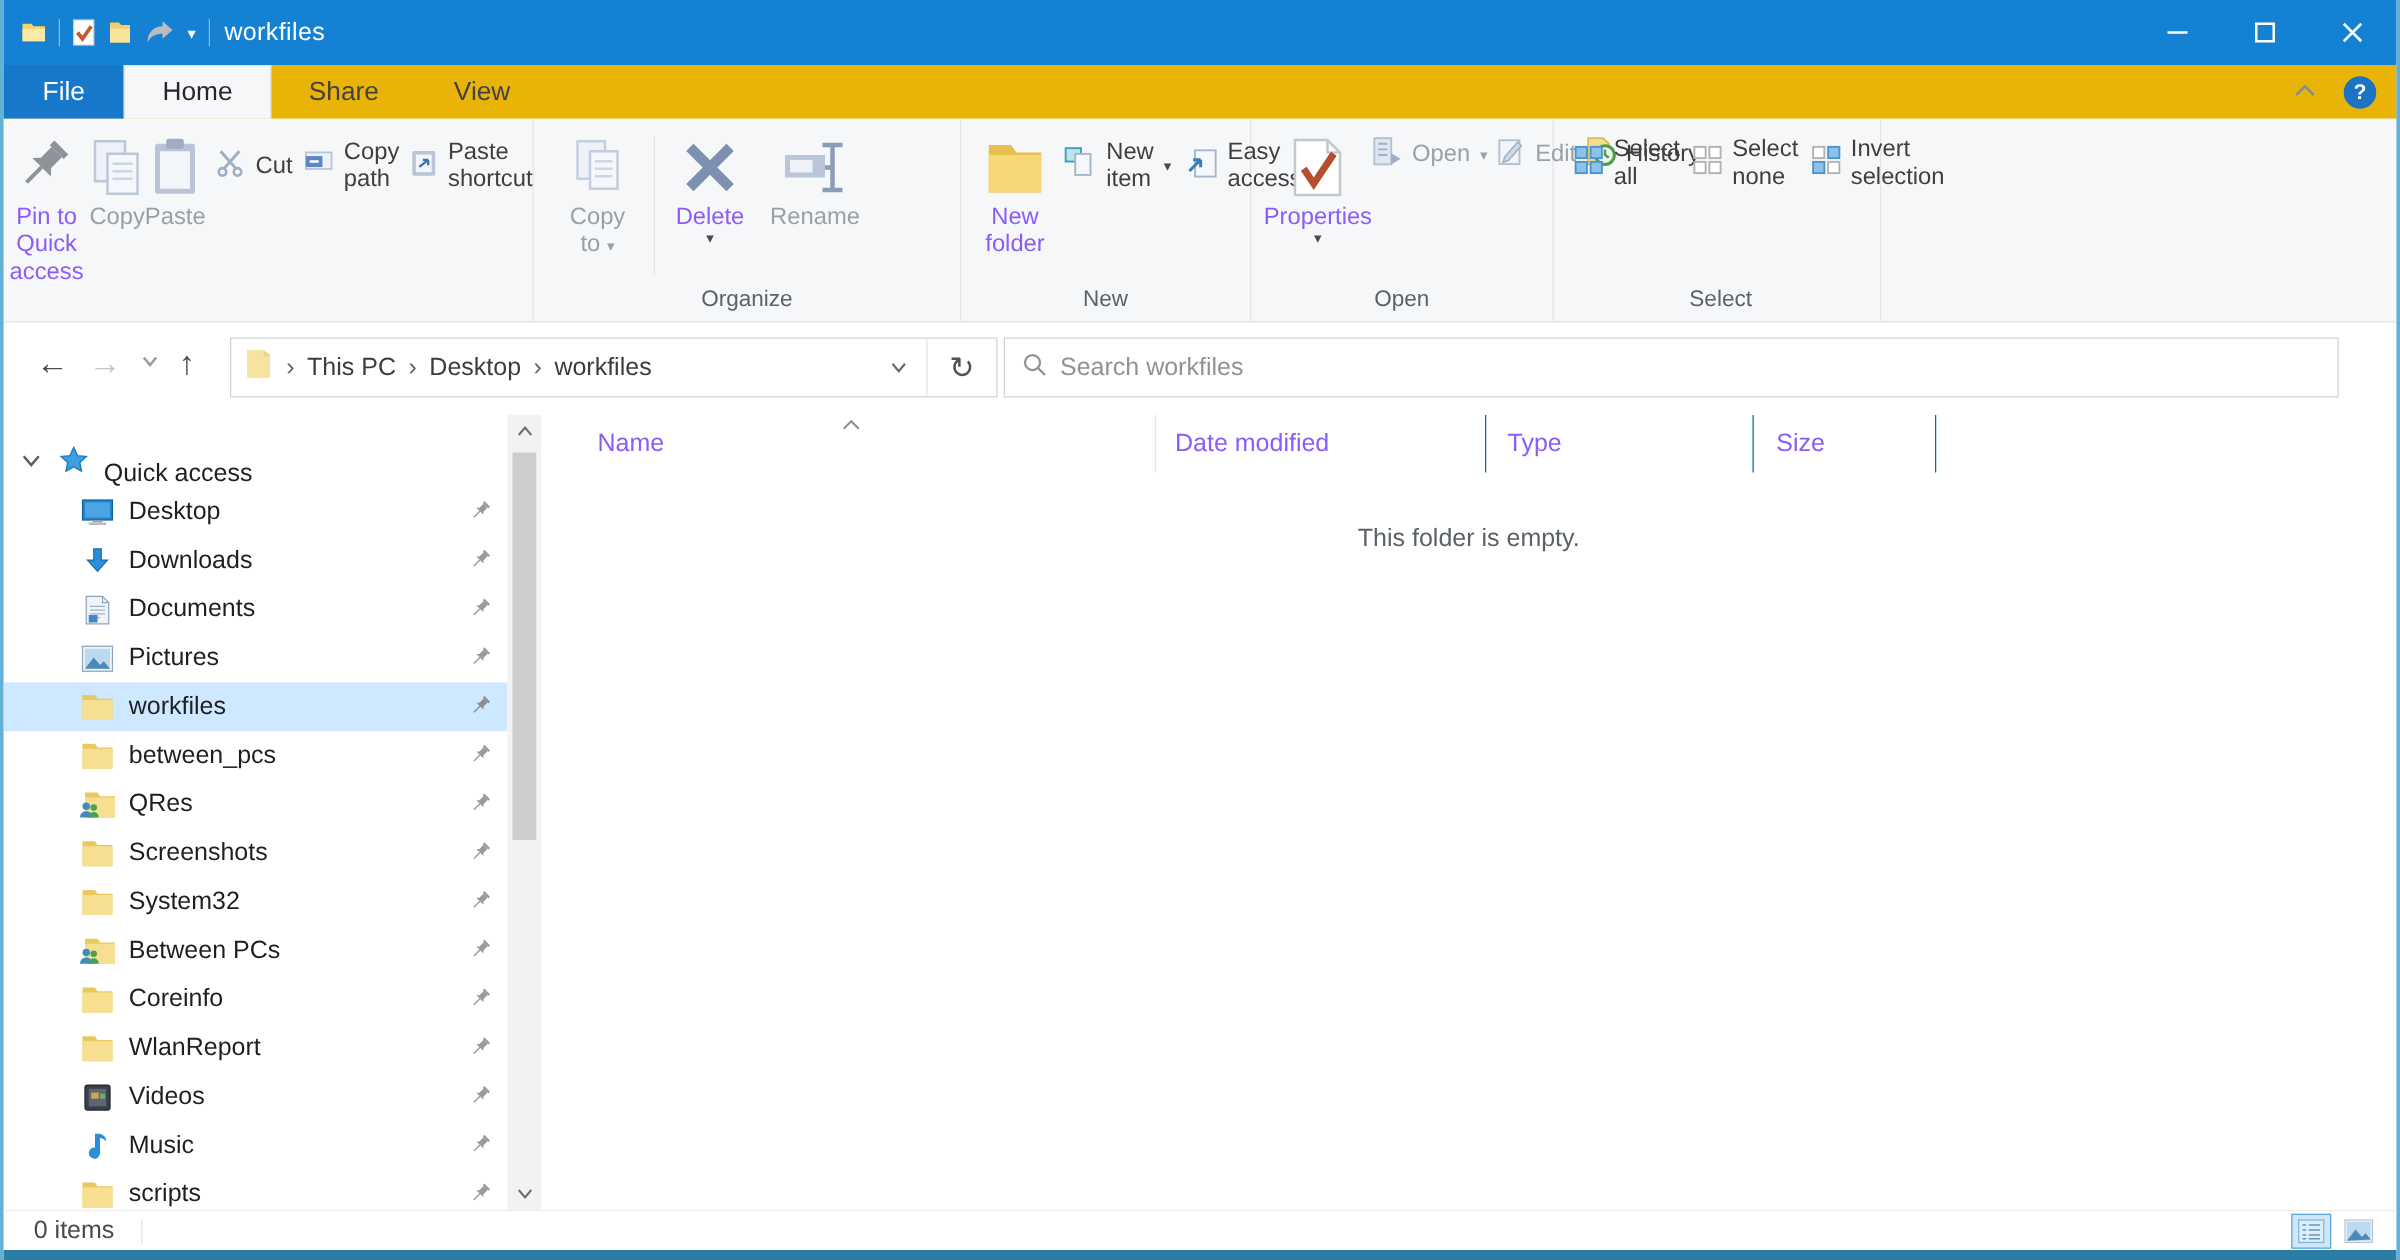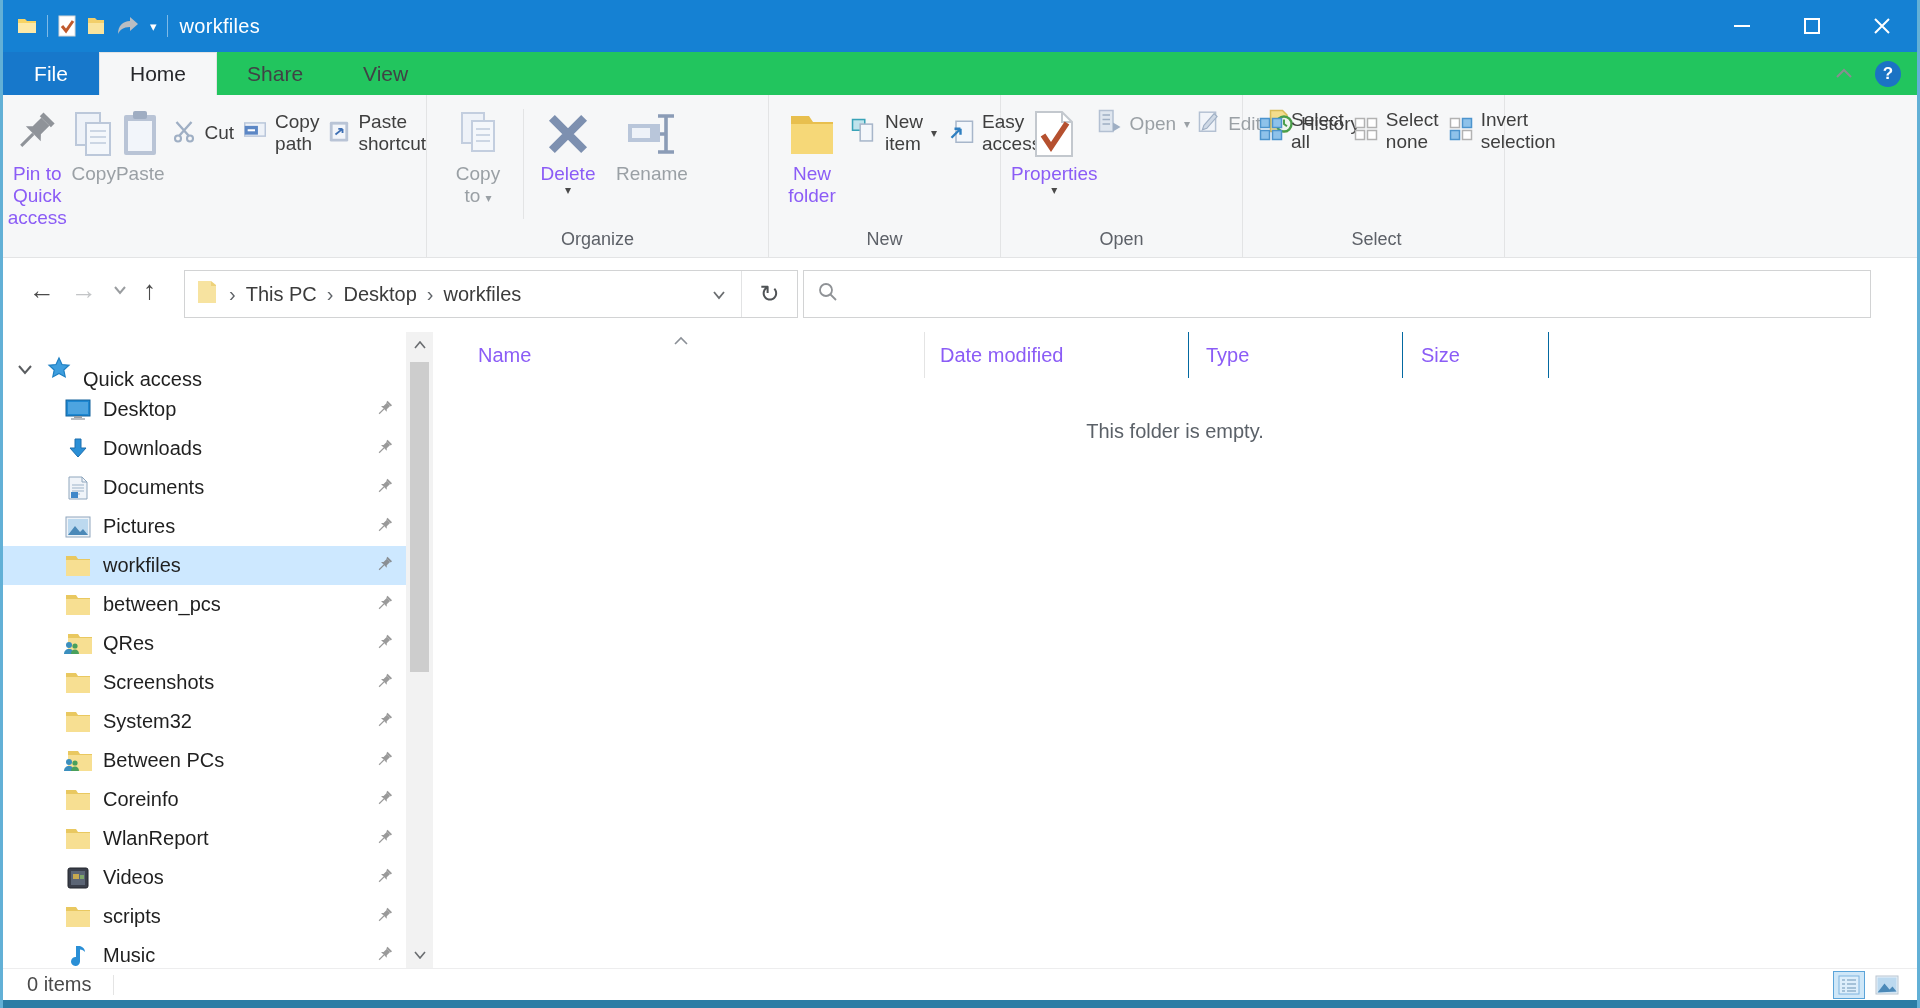--- a/index.html
+++ b/index.html
@@ -11,21 +11,21 @@
   .titlebar { position:absolute; left:0; right:0; top:0; height:52px; background:#1581d3; display:flex; align-items:center; color:#fff; }
   .qat { display:flex; align-items:center; gap:10px; padding-left:14px; }
   .qat-sep { width:1px; height:22px; background:rgba(255,255,255,.45); }
   .qat svg { display:block; }
   .qat-caret { color:#fff; font-size:13px; line-height:1; }
   .win-title { font-size:20px; margin-left:12px; letter-spacing:.3px; }
   .win-controls { margin-left:auto; display:flex; height:100%; }
   .win-btn { width:70px; height:100%; display:flex; align-items:center; justify-content:center; }
 
   
-  .tabrow { position:absolute; left:0; right:0; top:52px; height:43px; background:#22c55e; display:flex; align-items:stretch; }
+  .tabrow { position:absolute; left:0; right:0; top:52px; height:43px; background:#eab308; display:flex; align-items:stretch; }
   .tab { display:flex; align-items:center; justify-content:center; font-size:21px; color:#404245; padding:0 30px; }
   .tab-file { background:#1778cb; color:#fff; width:96px; padding:0; }
   .tab-active { background:#f6f7f8; border:1px solid #e2e3e4; border-bottom:none; color:#26272b; }
   .tabrow-right { margin-left:auto; display:flex; align-items:center; gap:22px; padding-right:16px; }
   .help-circle { width:26px; height:26px; border-radius:50%; background:#1b73c4; color:#fff; font-size:17px; font-weight:bold; display:flex; align-items:center; justify-content:center; }
 
   
   .ribbon { position:absolute; left:0; right:0; top:95px; height:163px; background:#f6f7f8; border-bottom:1px solid #e3e4e5; display:flex; }
   .rgroup { display:flex; flex-direction:column; border-right:1px solid #e3e4e5; }
   .rgroup-body { flex:1; display:flex; align-items:flex-start; padding-top:6px; }
@@ -417,20 +417,21 @@
       <div class="addr-chevron"><svg width="14" height="10" viewBox="0 0 14 10">
             <polyline points="2,2 7,8 12,2" fill="none" stroke="#6a6d70" stroke-width="1.8"></polyline>
           </svg></div>
       <div class="refresh-seg">↻</div>
     </div>
     <div class="searchbox">
       <span><svg width="20" height="20" viewBox="0 0 20 20">
             <circle cx="8" cy="8" r="6" fill="none" stroke="#8f9296" stroke-width="1.8"></circle>
             <line x1="12.5" y1="12.5" x2="18" y2="18" stroke="#8f9296" stroke-width="1.8"></line>
           </svg></span>
+      <input type="text" placeholder="Search workfiles" style="">
     </div>
     <svg class="red-arrow" width="280" height="44" viewBox="0 0 280 44">
       <rect x="52" y="16" width="222" height="11" fill="#c9211e"></rect>
       <polygon points="2,21.5 62,2 62,41" fill="#c9211e"></polygon>
     </svg>
   </div>
 
   <div class="content">
 
     <div class="sidebar">
@@ -674,43 +675,43 @@
               <g transform="rotate(45 8 7)" fill="#9a9a9a">
                 <rect x="5.2" y="1" width="5.6" height="1.6"></rect>
                 <path d="M6 2.6h4v4.2l1.6 1.6H4.4L6 6.8z"></path>
                 <rect x="7.5" y="8.4" width="1" height="6"></rect>
               </g>
             </svg></span>
       </div>
 
       <div class="srow">
         <span class="sicon">
+            <svg width="20" height="26" viewBox="0 0 20 26">
+              <path d="M8 3h4v15.5A4.5 4.5 0 1 1 8 14V3z" fill="#2a8fd6"></path>
+              <path d="M12 3c3 1 5 3 5 6-2-2-3.5-2.6-5-2.6z" fill="#2a8fd6"></path>
+            </svg>
+          </span>
+        <span class="slabel">Music</span>
+        <span class="pin"><svg width="18" height="18" viewBox="0 0 16 16">
+              <g transform="rotate(45 8 7)" fill="#9a9a9a">
+                <rect x="5.2" y="1" width="5.6" height="1.6"></rect>
+                <path d="M6 2.6h4v4.2l1.6 1.6H4.4L6 6.8z"></path>
+                <rect x="7.5" y="8.4" width="1" height="6"></rect>
+              </g>
+            </svg></span>
+      </div>
+
+      <div class="srow">
+        <span class="sicon">
             <svg width="26" height="24" viewBox="0 0 26 24">
               <path fill="#e9c860" d="M1 2h10l2 3h12v17H1z"></path>
               <path fill="#f7df92" d="M1 6h24v16H1z"></path>
             </svg>
           </span>
         <span class="slabel">scripts</span>
-        <span class="pin"><svg width="18" height="18" viewBox="0 0 16 16">
-              <g transform="rotate(45 8 7)" fill="#9a9a9a">
-                <rect x="5.2" y="1" width="5.6" height="1.6"></rect>
-                <path d="M6 2.6h4v4.2l1.6 1.6H4.4L6 6.8z"></path>
-                <rect x="7.5" y="8.4" width="1" height="6"></rect>
-              </g>
-            </svg></span>
-      </div>
-
-      <div class="srow">
-        <span class="sicon">
-            <svg width="20" height="26" viewBox="0 0 20 26">
-              <path d="M8 3h4v15.5A4.5 4.5 0 1 1 8 14V3z" fill="#2a8fd6"></path>
-              <path d="M12 3c3 1 5 3 5 6-2-2-3.5-2.6-5-2.6z" fill="#2a8fd6"></path>
-            </svg>
-          </span>
-        <span class="slabel">Music</span>
         <span class="pin"><svg width="18" height="18" viewBox="0 0 16 16">
               <g transform="rotate(45 8 7)" fill="#9a9a9a">
                 <rect x="5.2" y="1" width="5.6" height="1.6"></rect>
                 <path d="M6 2.6h4v4.2l1.6 1.6H4.4L6 6.8z"></path>
                 <rect x="7.5" y="8.4" width="1" height="6"></rect>
               </g>
             </svg></span>
       </div>
     </div>
 

